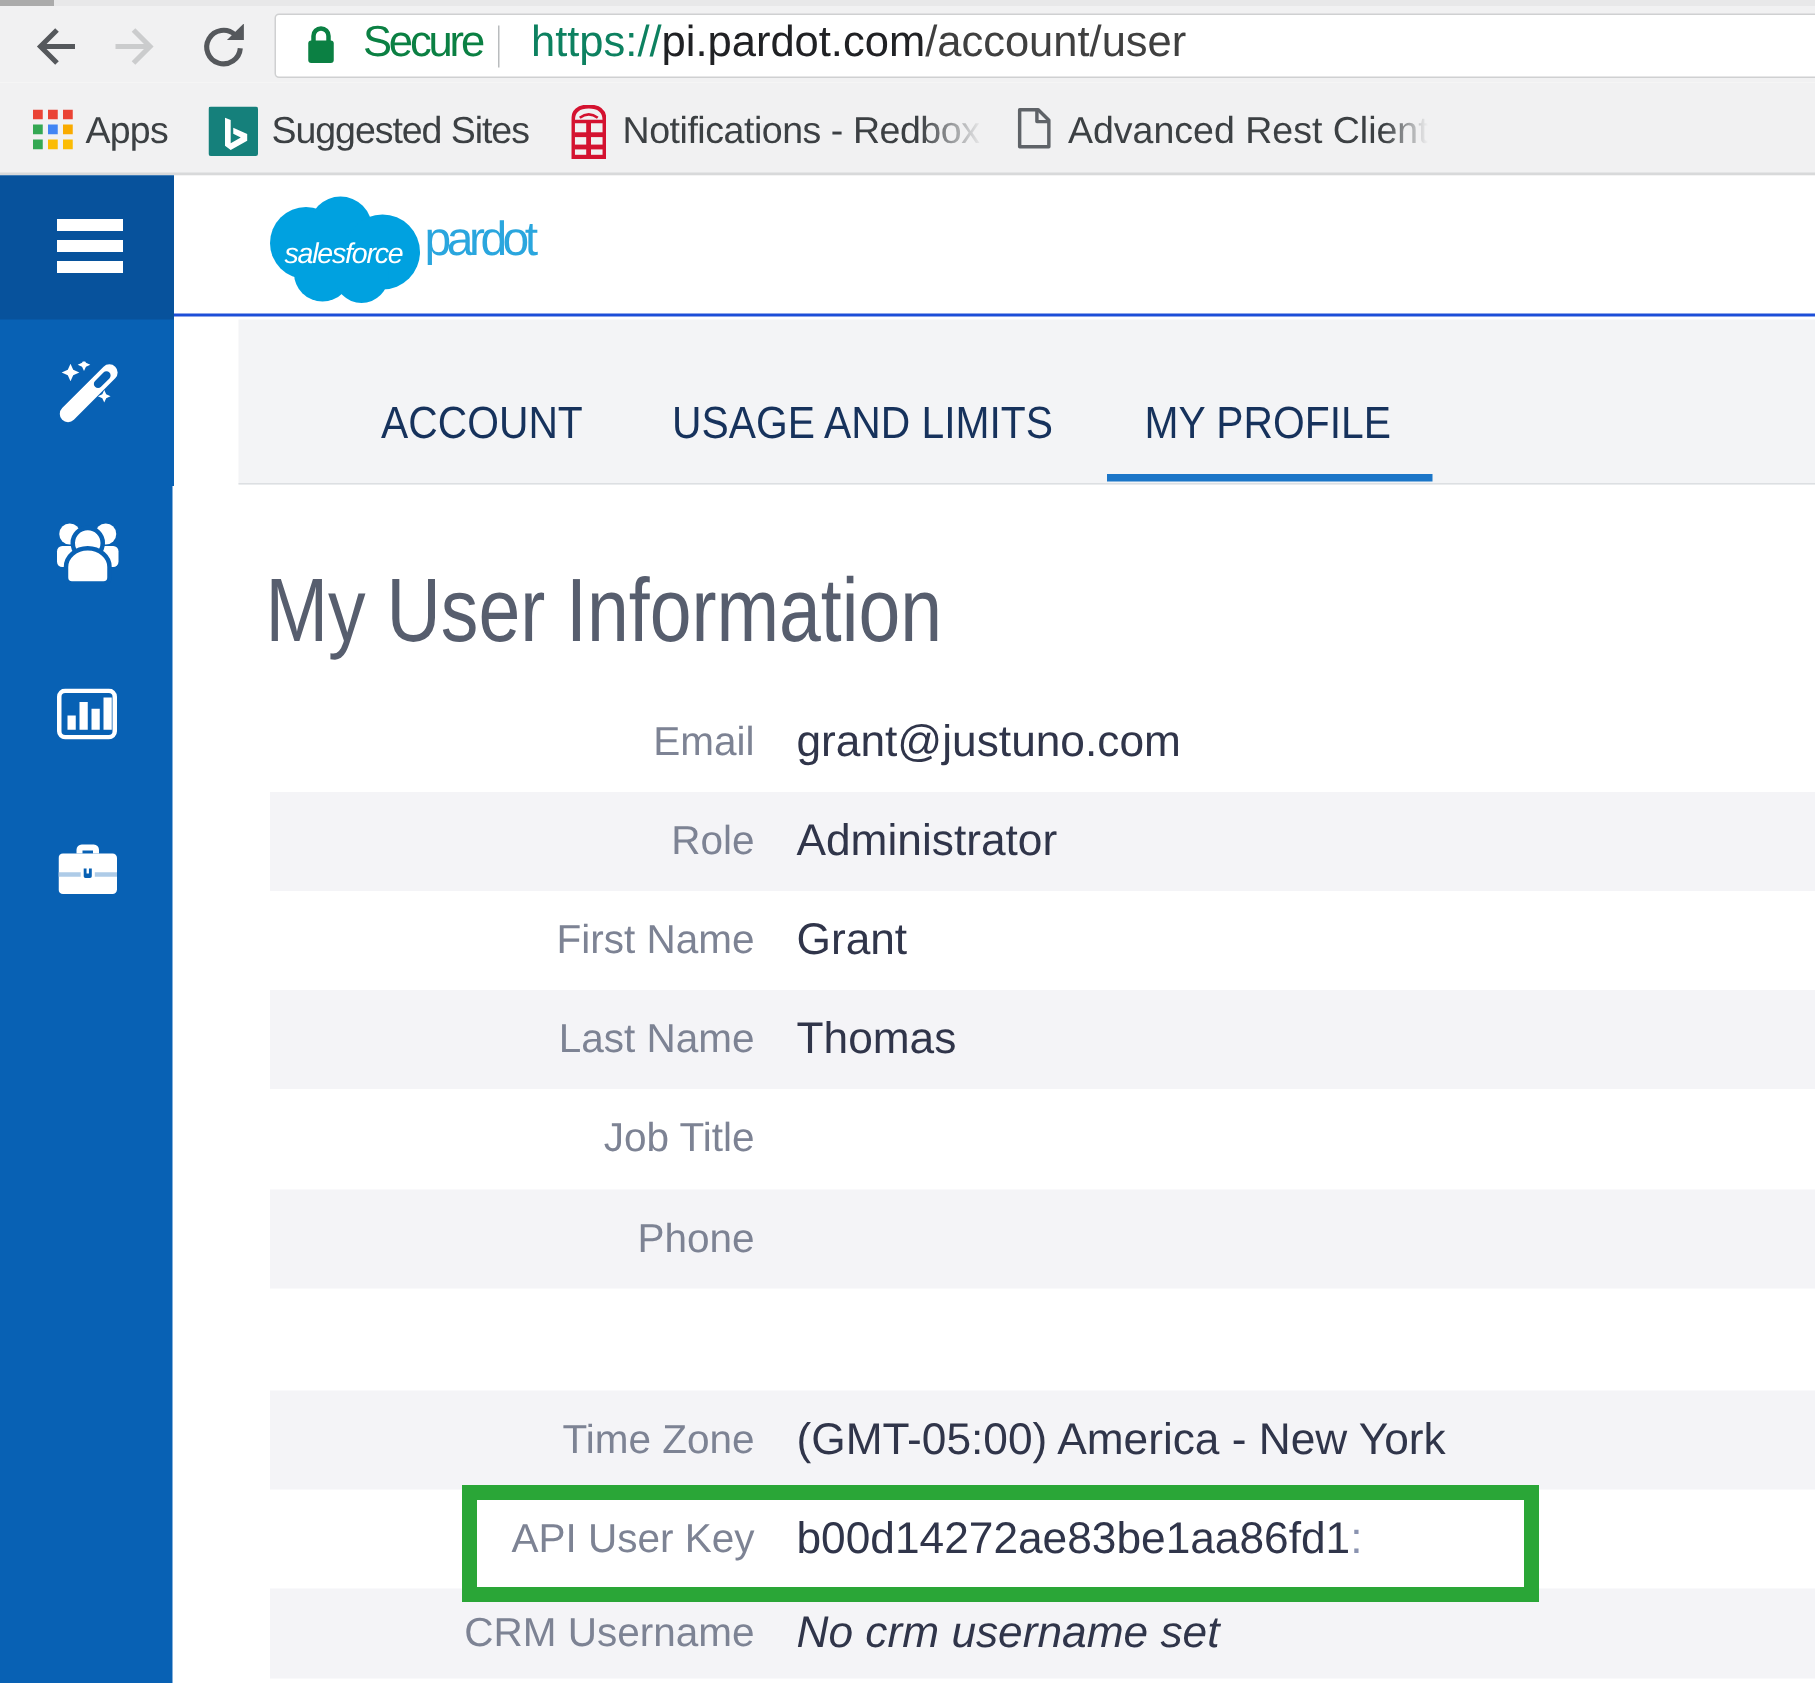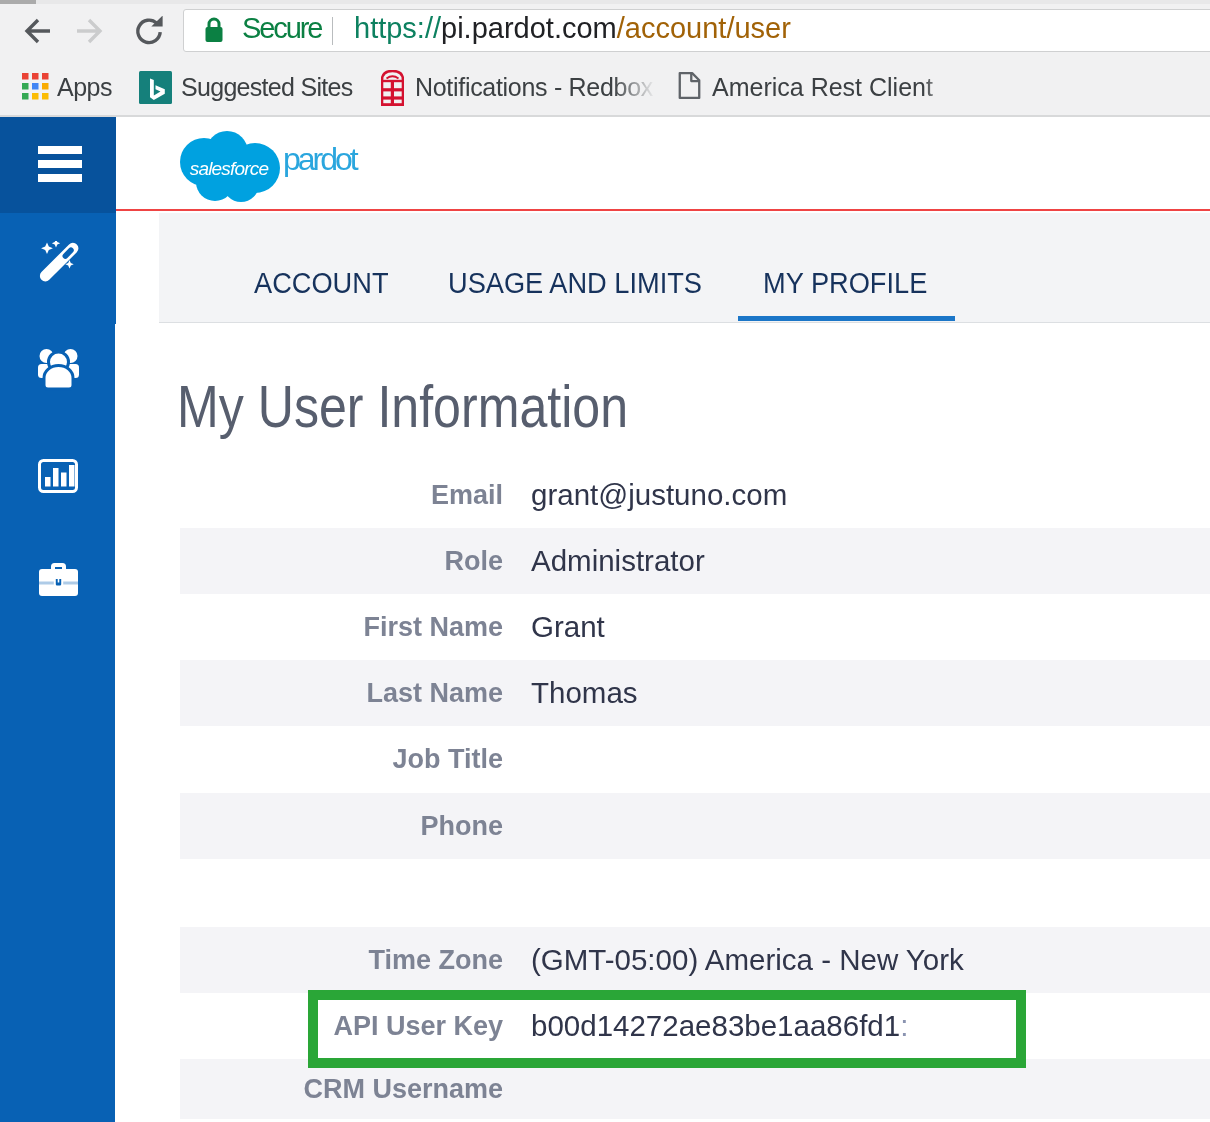--- a/index.html
+++ b/index.html
@@ -10,46 +10,46 @@
   
   #toolbar { position:absolute; left:0; top:0; width:1210px; height:55px; background:#f1f1f2; }
   #topstrip { position:absolute; left:0; top:0; width:1210px; height:4px; background:#e8e8e9; }
   #tabcorner { position:absolute; left:0; top:0; width:36px; height:4px; background:#ababab; }
   #addrbar { position:absolute; left:183px; top:9px; width:1040px; height:43px;
     background:#fff; border:1px solid #cfd0d1; border-radius:3px; }
   .secure-txt { position:absolute; left:242px; top:14px; font-size:29px; letter-spacing:-2.1px; color:#0b8043; line-height:1; }
   .sep { position:absolute; left:332px; top:17px; width:1px; height:28px; background:#b9bcbe; }
   .url { position:absolute; left:354px; top:14px; font-size:29px; letter-spacing:0; color:#202124; white-space:nowrap; line-height:1; }
   .url .scheme { color:#0d8160; }
-  .url .path { color:#a16207; }
+  .url .path { color:#404040; }
 
   
   #bookmarks { position:absolute; left:0; top:55px; width:1210px; height:62px; background:#f1f1f2; border-bottom:2px solid #d8d9da; }
   .bm-label { position:absolute; top:18px; font-size:25px; color:#3c4043; white-space:nowrap; }
 
   
   #sidebar { position:absolute; left:0; top:117px; width:116px; height:1005px; background:#0861b4; }
   #sidebar-top { position:absolute; left:0; top:0; width:116px; height:96px; background:#07529c; }
   .hbar { position:absolute; left:38px; width:44px; height:8px; background:#fff; }
 
   
-  #header { position:absolute; left:116px; top:117px; width:1094px; height:94px; background:#fff; border-bottom:2px solid #ef4444;padding-left:48px; }
+  #header { position:absolute; left:116px; top:117px; width:1094px; height:94px; background:#fff; border-bottom:2px solid #1d4ed8;padding-left:48px; }
 
   
   #tabstrip { position:absolute; left:115px; top:213px; width:1095px; height:110px; background:#f3f4f6; border-bottom:1px solid #dcdfe2;margin-left:44px; }
   .tab { position:absolute; top:70px; font-size:30px; letter-spacing:0; color:#16325c; transform:translateY(-50%) scaleX(0.907); transform-origin:left center; white-space:nowrap; }
   #underline { position:absolute; left:579px; top:103px; width:217px; height:5px; background:#1b76c8; }
 
   
   #content { position:absolute; left:115px; top:324px; width:995px; height:798px; background:#fff; }
   h1 { position:absolute; left:62px; top:50px; font-size:60px; font-weight:normal; color:#575e6e; letter-spacing:0; line-height:1.1; transform:scaleX(0.835); transform-origin:left top; white-space:nowrap; }
 
   .row { position:absolute; left:65px; width:1030px; height:66px; }
   .row.gray { background:#f4f4f7; }
-  .lbl { position:absolute; right:707px; top:50%; transform:translateY(-50%); font-size:27px; color:#7d8394; white-space:nowrap;font-weight:bold; }
+  .lbl { position:absolute; right:707px; top:50%; transform:translateY(-50%); font-size:27px; color:#7d8394; white-space:nowrap; }
   .val { position:absolute; left:351px; top:50%; transform:translateY(-50%); font-size:29.5px; color:#30354a; white-space:nowrap; }
 
   #greenbox { position:absolute; left:193px; top:666px; width:718px; height:78px; border:10px solid #2aa637; z-index:5; }
 </style>
 </head>
 <body>
 
 <div id="toolbar">
   <div id="topstrip"></div>
   <div id="tabcorner"></div>
@@ -110,21 +110,21 @@
       <rect x="2" y="26.4" width="19" height="3.2"></rect>
       <rect x="2" y="33.2" width="19" height="2.8"></rect>
     </g>
   </svg>
   <div class="bm-label" style="left:415px;width:248px;overflow:hidden;letter-spacing:-0.3px;-webkit-mask-image:linear-gradient(to right,#000 80%,transparent 97%);mask-image:linear-gradient(to right,#000 80%,transparent 97%)">Notifications - Redbox Instant</div>
 
   <svg class="abs" style="left:678px;top:16px" width="23" height="29" viewBox="0 0 26 32">
     <path d="M2 2 H16 L24 10 V30 H2 Z" stroke="#5f6368" stroke-width="2.6" fill="none" stroke-linejoin="round"></path>
     <path d="M15 2 V11 H24" stroke="#5f6368" stroke-width="2.6" fill="none" stroke-linejoin="round"></path>
   </svg>
-  <div class="bm-label" style="left:712px;width:240px;overflow:hidden;-webkit-mask-image:linear-gradient(to right,#000 88%,transparent 100%);mask-image:linear-gradient(to right,#000 88%,transparent 100%)">America Rest Client</div>
+  <div class="bm-label" style="left:712px;width:240px;overflow:hidden;-webkit-mask-image:linear-gradient(to right,#000 88%,transparent 100%);mask-image:linear-gradient(to right,#000 88%,transparent 100%)">Advanced Rest Client</div>
 </div>
 
 <div id="header">
 
   <svg class="abs" style="left:62px;top:13px" width="104" height="73" viewBox="0 0 104 73">
     <g fill="#00a1e0">
       <circle cx="26" cy="32" r="24"></circle>
       <circle cx="49" cy="22" r="21"></circle>
       <circle cx="77" cy="38" r="25"></circle>
       <circle cx="37" cy="52" r="19"></circle>
@@ -222,16 +222,17 @@
   <div class="row gray" style="top:603px">
       <div class="lbl">Time Zone</div>
       <div class="val">(GMT-05:00) America - New York</div>
     </div>
   <div class="row" style="top:669px">
       <div class="lbl">API User Key</div>
       <div class="val">b00d14272ae83be1aa86fd1<span style="color:#8a93b0">:</span></div>
     </div>
   <div class="row gray" style="top:735px;height:60px">
       <div class="lbl">CRM Username</div>
+      <div class="val" style="font-style:italic">No crm username set</div>
     </div>
 
   <div id="greenbox"></div>
 </div>
 
 </body></html>

